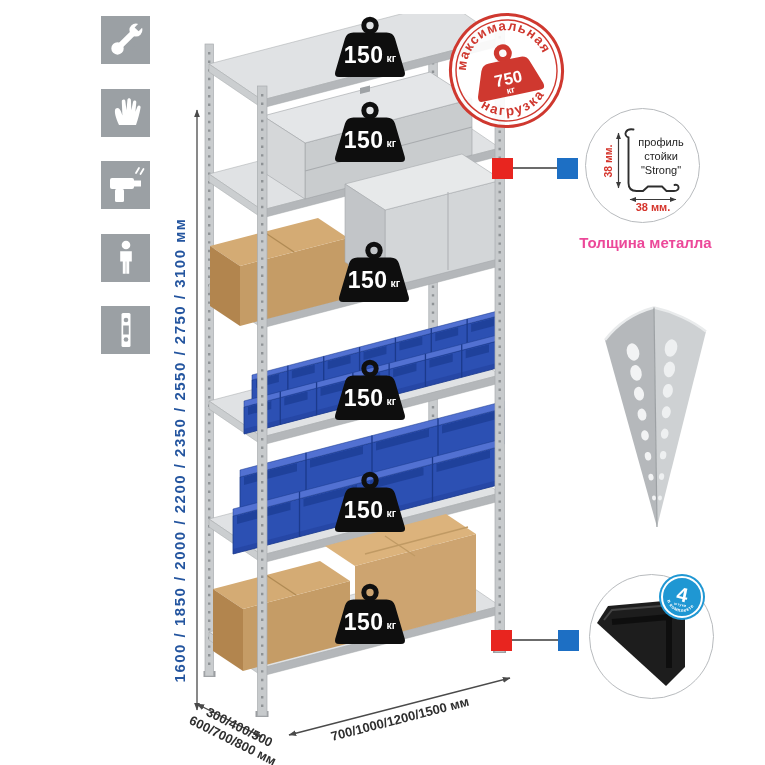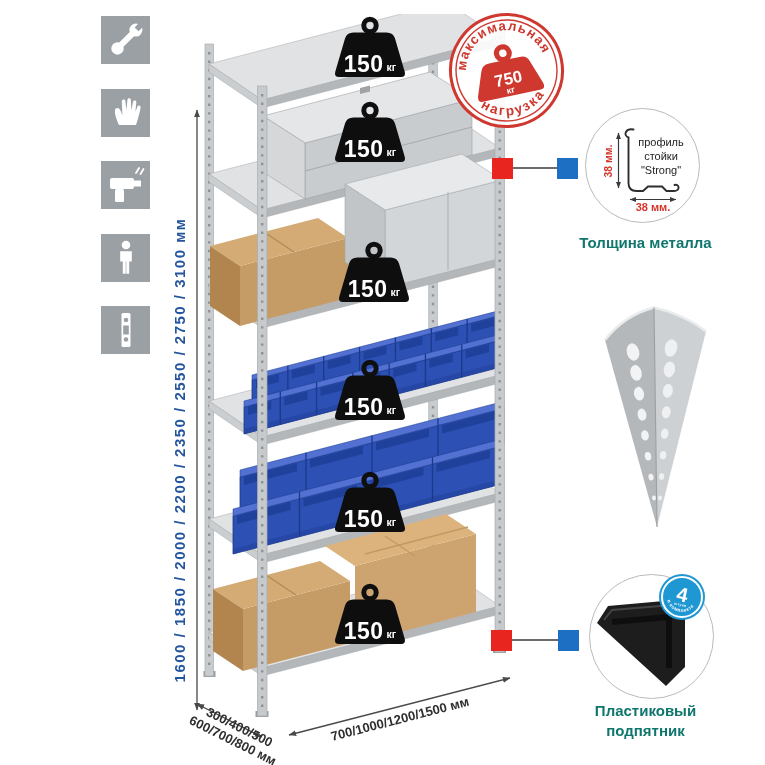--- a/index.html
+++ b/index.html
@@ -6,25 +6,25 @@
   .canvas{position:relative;width:765px;height:765px;background:#ffffff;overflow:hidden;
           font-family:"Liberation Sans",sans-serif;}
   .abs{position:absolute;}
   svg{display:block;}
   
   .tool-icon{width:49px;height:48px;background:#9ba0a4;display:flex;align-items:center;justify-content:center;}
   
   .load-badge{width:76px;height:64px;}
   .load-badge svg{position:absolute;inset:0;}
   .load-text{position:absolute;left:0;right:0;top:26px;display:flex;justify-content:center;align-items:baseline;gap:3px;color:#fff;font-weight:bold;}
-  .load-value{font-size:23px;letter-spacing:.5px;margin-top:9px;}
+  .load-value{font-size:23px;letter-spacing:.5px;}
   .load-unit{font-size:10.5px;position:relative;top:-1px;}
   
   .detail-circle{border-radius:50%;border:1.5px solid #b8bbbe;background:#fff;box-sizing:border-box;}
-  .caption{text-align:center;color:#0f766e;font-weight:bold;font-size:15px;line-height:1.32;width:165px;}
+  .caption{text-align:center;color:#ec4899;font-weight:bold;font-size:15px;line-height:1.32;width:165px;}
   
   .marker{width:21px;height:21px;}
   .marker.red{background:#e8251f;}
   .marker.blue{background:#1d6fc4;}
   .mline{height:2px;background:#6b6b6b;}
   
   .dim-label{font-weight:bold;color:#2f2f2f;font-size:13px;white-space:nowrap;text-align:center;line-height:1.18;}
   .height-label{color:#24559f;font-weight:bold;font-size:15px;letter-spacing:1.5px;white-space:nowrap;}
   .kit-badge{width:42px;height:42px;border-radius:50%;background:#1f97d3;border:2px solid #fff;
              box-shadow:0 0 0 2px #1f97d3;box-sizing:border-box;}
@@ -375,24 +375,20 @@
         </defs>
       <g transform="rotate(12 19 19)">
         <text x="19" y="23.5" text-anchor="middle" font-size="20" font-weight="bold" fill="#fff">4</text>
         <text x="19" y="28" text-anchor="middle" font-size="3.6" font-weight="bold" fill="#fff" letter-spacing="0.4">штуки</text>
         <text font-size="4.8" font-weight="bold" fill="#fff" letter-spacing="0.45">
           <textPath href="#kitArc" startOffset="50%" text-anchor="middle">в комплекте</textPath>
         </text>
       </g>
     </svg>
   </div>
-  <div class="abs caption" style="left:563px;top:701px">
-    <span style="display:block">Пластиковый</span>
-    <span style="display:block">подпятник</span>
-  </div>
 
   <svg class="abs" style="left:165px;top:662px" width="400" height="100" viewBox="165 662 400 100">
     <defs>
       <marker id="arrD" viewBox="0 0 10 10" refX="8.5" refY="5" markerWidth="6.5" markerHeight="6.5" orient="auto-start-reverse">
         <path d="M0,1.5 L9,5 L0,8.5 Z" fill="#4a4a4a"></path>
       </marker>
     </defs>
     <line x1="197" y1="704" x2="262" y2="737" stroke="#4a4a4a" stroke-width="1.3" marker-start="url(#arrD)" marker-end="url(#arrD)"></line>
     <line x1="289" y1="735" x2="510" y2="678" stroke="#4a4a4a" stroke-width="1.3" marker-start="url(#arrD)" marker-end="url(#arrD)"></line>
   </svg>

